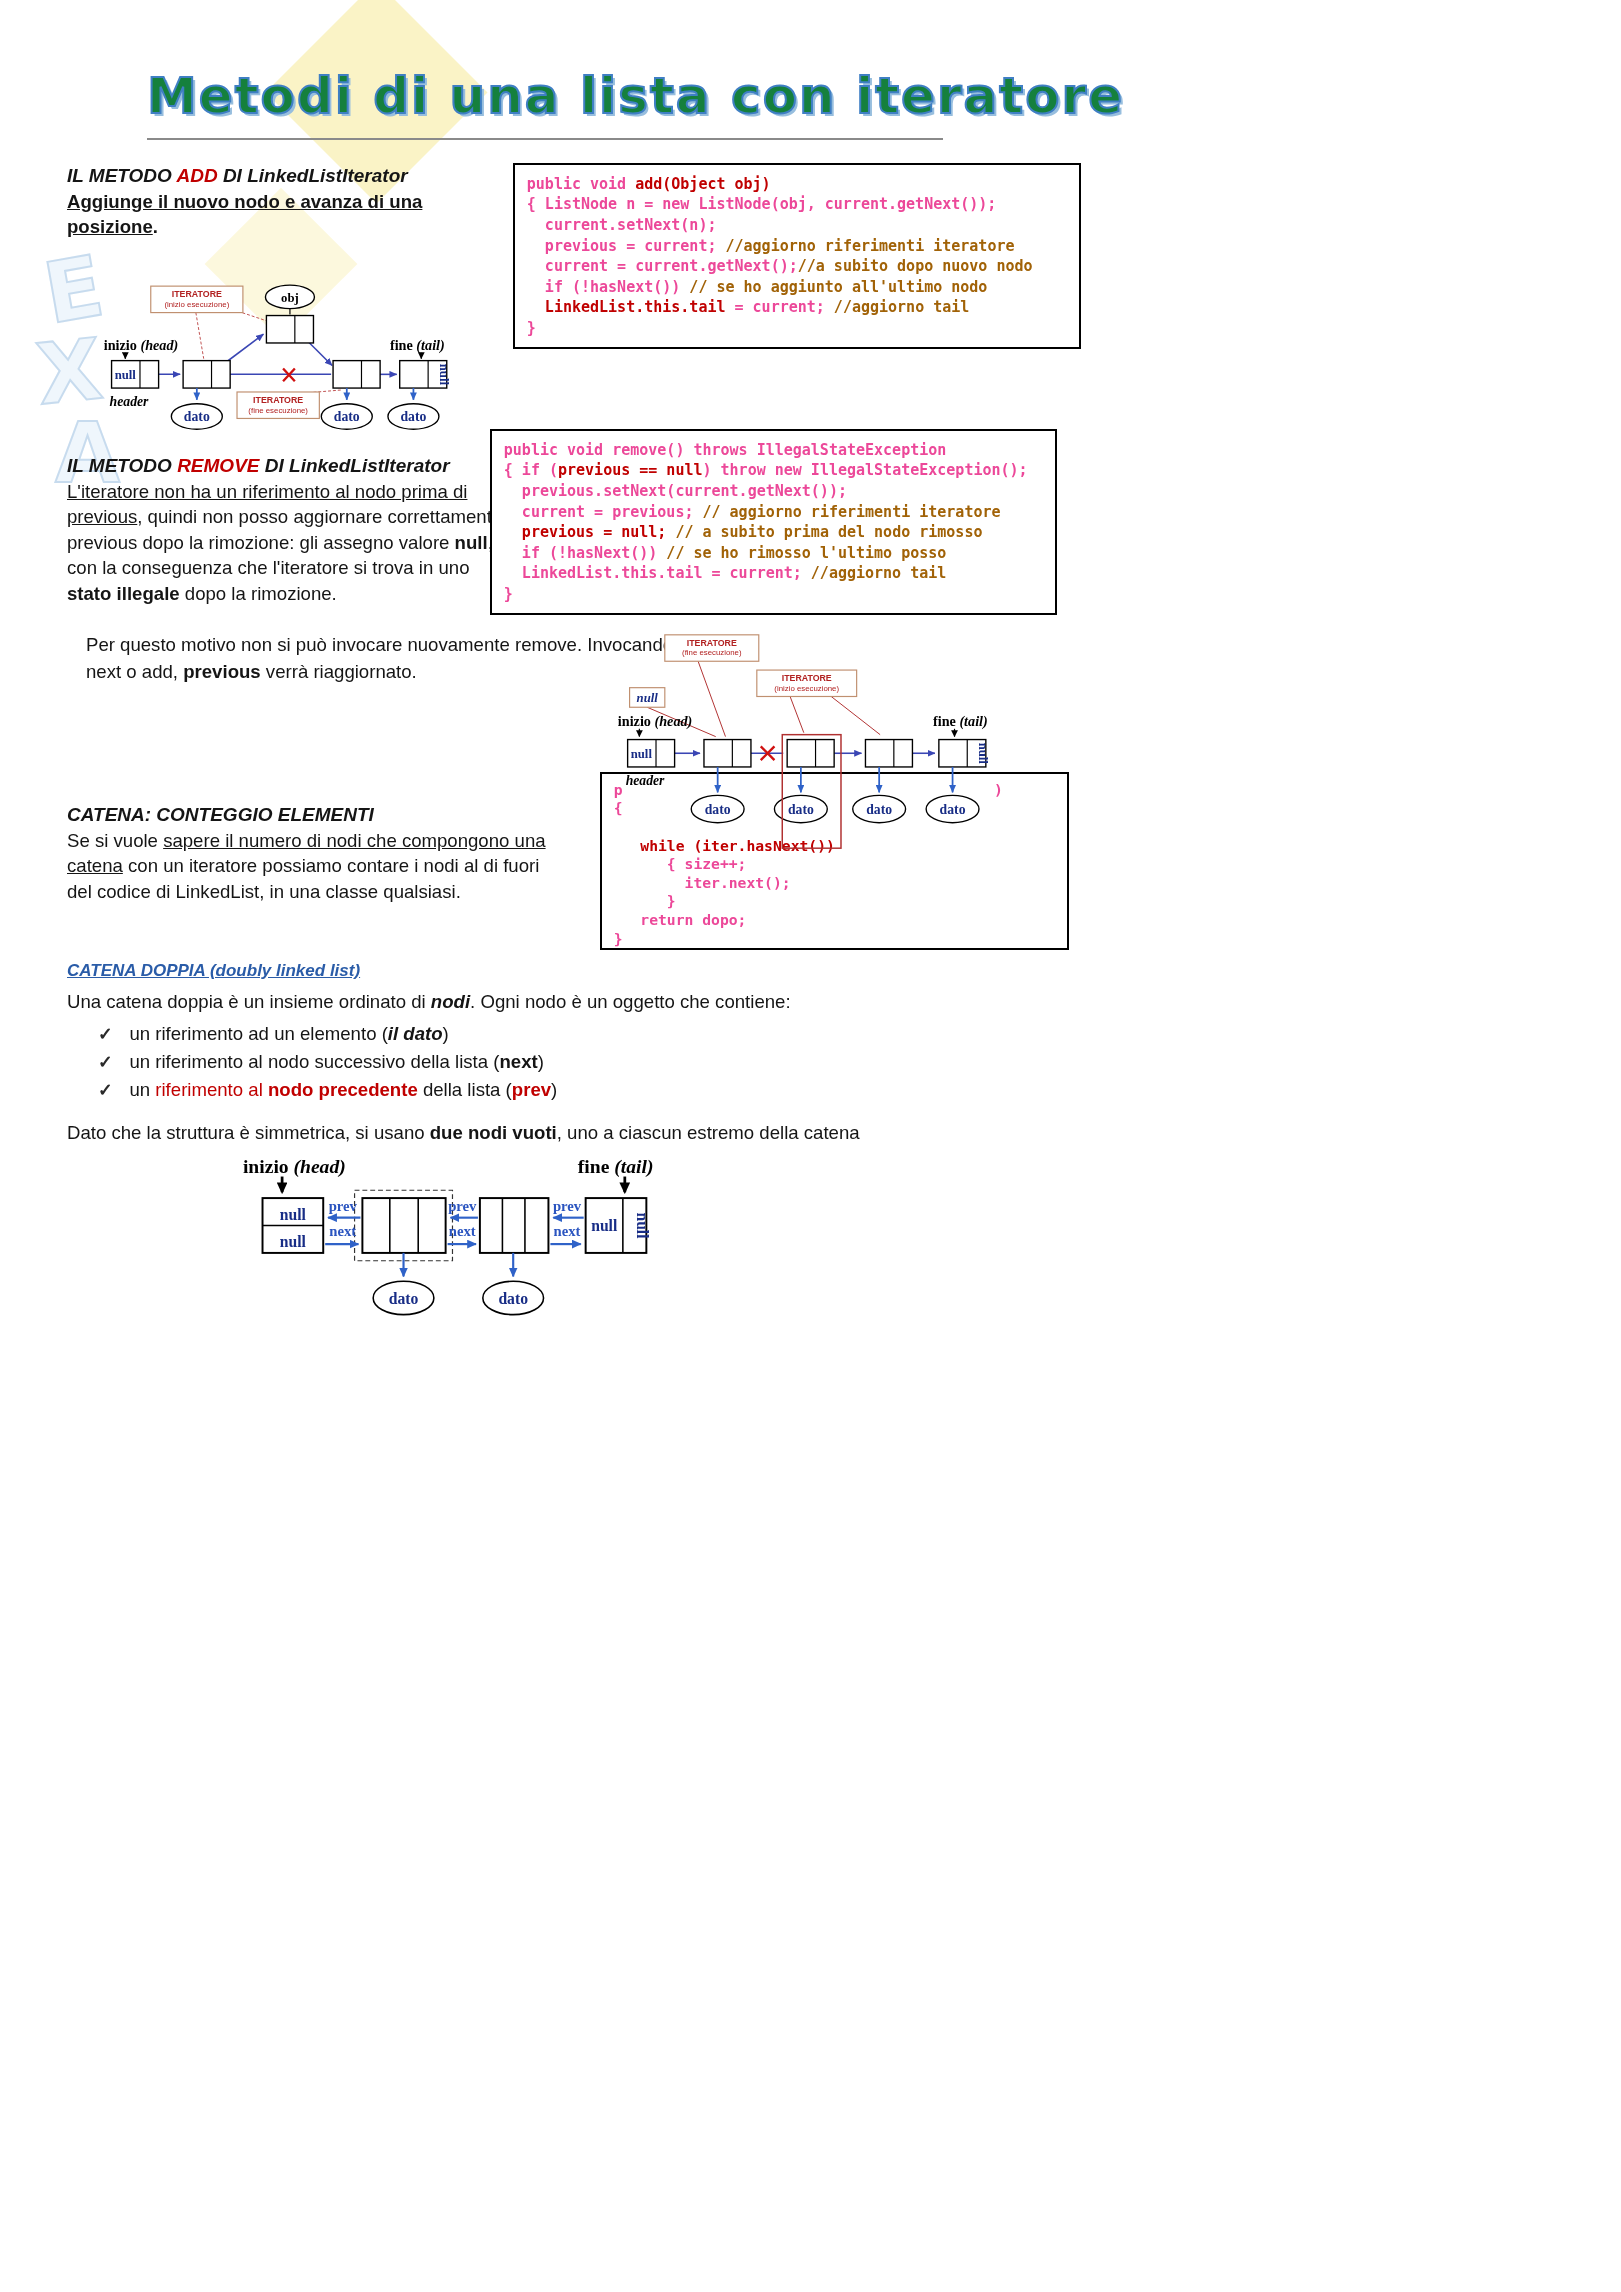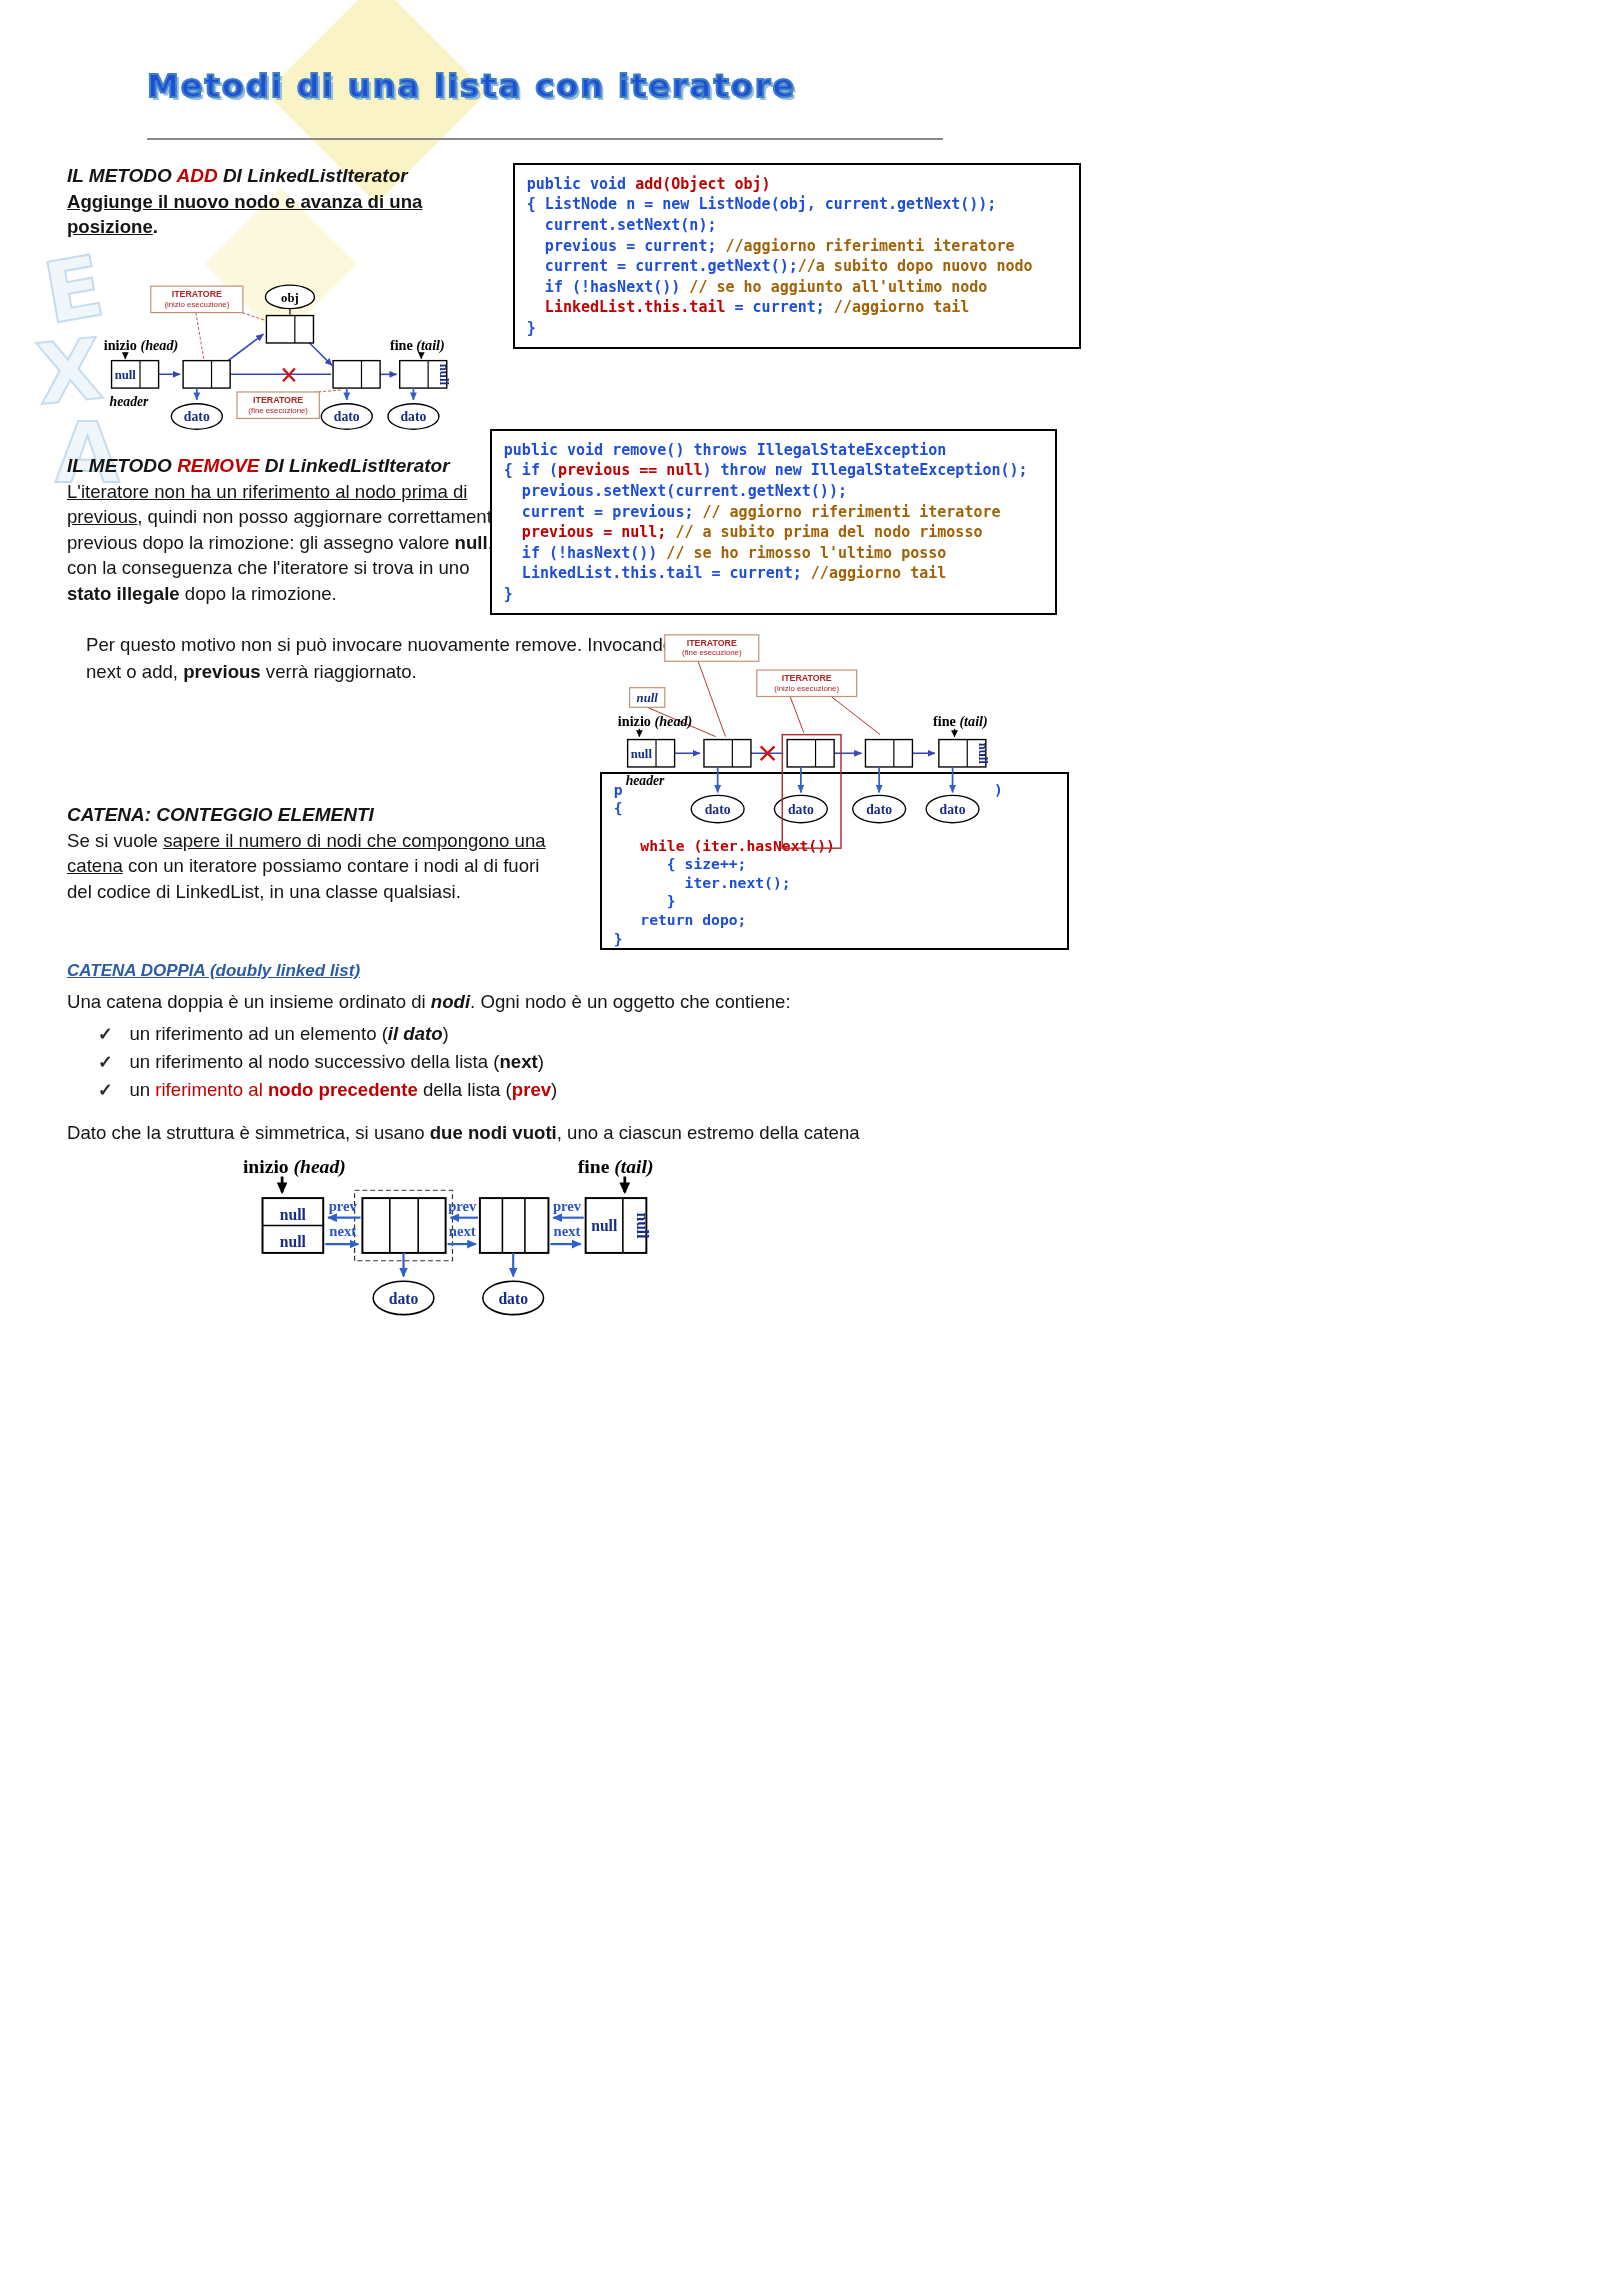--- a/index.html
+++ b/index.html
@@ -10,21 +10,21 @@
 
   
   .wm-diamond{position:absolute;width:157px;height:157px;background:#f6e88d;opacity:.5;
               transform:rotate(45deg);z-index:0}
   .wm-diamond.sm{width:108px;height:108px;opacity:.3}
   .wm-letter{position:absolute;font-family:"DejaVu Sans",sans-serif;font-weight:bold;font-size:84px;
              color:#eaf3fb;-webkit-text-stroke:2px #b5d0e9;opacity:.75;z-index:0}
 
   
   .title{position:absolute;left:147px;top:67px;z-index:2;font-family:"DejaVu Sans",sans-serif;
-         font-size:32px;font-weight:bold;letter-spacing:2px;color:#1d4ed8;
+         font-size:50px;font-weight:bold;letter-spacing:2px;color:#15803d;
          -webkit-text-stroke:2px #3f7fc4;text-shadow:2.9px 2.9px 0 #97bede}
   .rule{position:absolute;left:147px;top:138px;width:796px;height:2px;background:#8a8a8a;z-index:2}
 
   
   .body{font-size:18.6px;line-height:25.5px}
   .h-sec{font-size:19px;line-height:25.5px;font-weight:bold;font-style:italic}
   .bold{font-weight:bold}
   .ital{font-style:italic}
   .red{color:#c00000}
   .u{text-decoration:underline}
@@ -32,21 +32,21 @@
 
   
   .chk{margin-top:5.9px;padding-left:31px}
   .chk-item{display:flex;gap:16.7px;font-size:18.6px;line-height:28px}
   .tick{font-weight:bold;color:#2a2a2a;font-size:17.6px}
 
   
   .codebox{position:absolute;z-index:2;border:2px solid #000;background:#fff;padding:8.8px 11.8px;
            font-family:"DejaVu Sans Mono",monospace;font-weight:bold;font-size:15px;line-height:20.6px}
   .codebox .cl{white-space:pre}
-  .k{color:#1d4ed8}.r{color:#c00000}.b{color:#a16207}
+  .k{color:#ec4899}.r{color:#c00000}.b{color:#a16207}
   #code3{font-size:14.7px;line-height:18.6px;z-index:1;padding:6.9px 11.8px}
 
   
   .dia{position:absolute;z-index:5;overflow:visible}
   svg text{font-family:"Liberation Serif",serif}
   .t-b{font-weight:bold}
   .t-i{font-style:italic}
   .lbl{font-size:14.5px;fill:#000;font-weight:bold}
   .lbl3{font-size:20px;fill:#000;font-weight:bold}
   .nullt{font-size:13px;font-weight:bold;fill:#182d86;text-anchor:middle}

